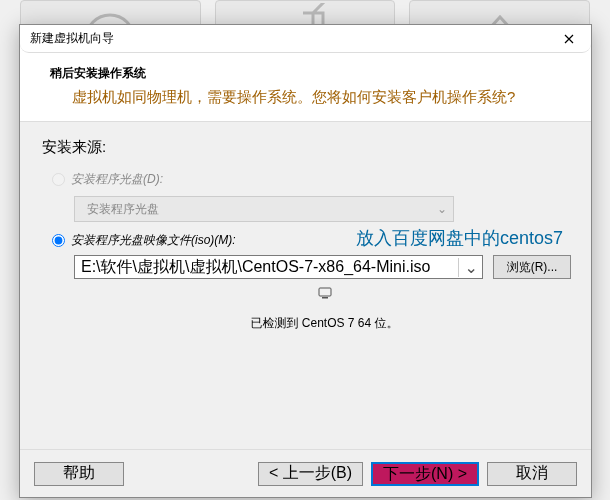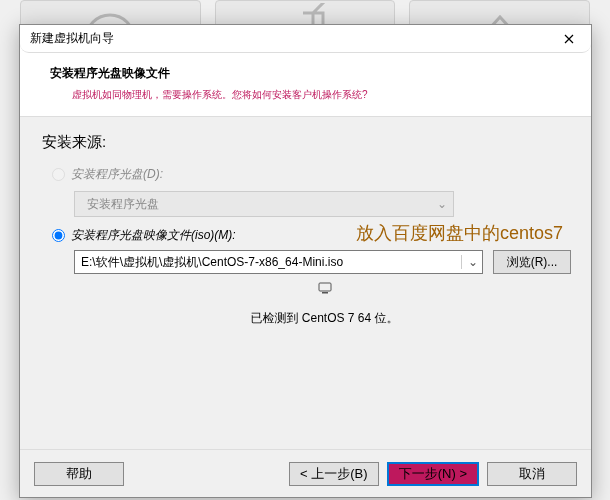--- a/index.html
+++ b/index.html
@@ -9,49 +9,49 @@
   .bg-tile { flex: 1; background: #e8e8e8; border: 1px solid #d0d0d0; border-radius: 4px; display: flex; align-items: flex-end; justify-content: center; overflow: hidden; }
   .bg-tile svg { opacity: 0.5; }
   
   .dialog { position: absolute; top: 24px; left: 19px; width: 573px; height: 474px; background: #fff; border: 1px solid #888; box-shadow: 0 4px 20px rgba(0,0,0,0.3); display: flex; flex-direction: column; }
   
   .titlebar { height: 28px; display: flex; align-items: center; justify-content: space-between; padding: 0 6px 0 10px; border-bottom: 1px solid #ddd; border-radius: 9px; }
   .close-btn { width: 32px; height: 22px; display: flex; align-items: center; justify-content: center; cursor: pointer; }
   
   .header { padding: 12px 20px 14px 30px; border-bottom: 1px solid #ddd; }
   .header-title { font-weight: bold; font-size: 12px; margin-bottom: 6px; }
-  .header-sub { font-size: 10px; padding-left: 22px; color: #be185d; }
+  .header-sub { font-size: 15px; padding-left: 22px; color: #a16207; }
   
   .body { flex: 1; padding: 16px 20px 10px 22px; background: #f0f0f0; position: relative; }
   .source-label { font-size: 15px; margin-bottom: 14px; }
   .option { margin-bottom: 10px; }
   .option-row { display: flex; align-items: center; gap: 6px; padding-left: 10px; }
   .option-row input[type=radio] { width: 13px; height: 13px; }
   .option-row label { font-size: 12px; font-style: italic; }
   .disabled { color: #888; }
   .disabled input[type=radio] { opacity: 0.5; }
   
   .combo { margin: 8px 0 8px 32px; width: 380px; height: 26px; background: #e8e8e8; border: 1px solid #ccc; display: flex; align-items: center; padding: 0 6px 0 12px; font-size: 12px; color: #888; justify-content: space-between; }
   .combo .chev { color: #999; }
   
-  .annotation { position: absolute; right: 28px; top: 104px; color: #a16207; font-size: 18px; font-weight: 500; }
+  .annotation { position: absolute; right: 28px; top: 104px; color: #0369a1; font-size: 18px; font-weight: 500; }
   
   .iso-row { display: flex; align-items: center; gap: 10px; margin: 6px 0 4px 32px; }
-  .iso-select { flex: 1; height: 24px; border: 1px solid #7a7a7a; background: #fff; display: flex; align-items: center; justify-content: space-between; padding: 0 4px 0 6px; font-size: 12px; }
+  .iso-select { flex: 1; height: 24px; border: 1px solid #7a7a7a; background: #fff; display: flex; align-items: center; justify-content: space-between; padding: 0 4px 0 6px; font-size: 16px; }
   .iso-select .chev { border-left: 1px solid #ccc; padding-left: 6px; color: #555; }
   .browse-btn { height: 24px; width: 78px; border: 1px solid #888; background: #e1e1e1; font-size: 12px; cursor: pointer; }
   
   .detect-row { display: flex; align-items: center; gap: 16px; margin: 8px 0 20px 36px; font-size: 12px; flex-direction: column; }
   .detect-icon { width: 14px; height: 12px; }
   
   .later-desc { font-size: 12px; margin: 10px 0 0 32px; }
   
   .footer { height: 48px; border-top: 1px solid #ddd; display: flex; align-items: center; padding: 0 14px; gap: 8px; background: #f0f0f0; }
   .footer .spacer { flex: 1; }
-  .btn { height: 24px; min-width: 90px; border: 1px solid #888; background: #e1e1e1; font-size: 13px; cursor: pointer; padding: 0 10px; }
+  .btn { height: 24px; min-width: 90px; border: 1px solid #888; background: #e1e1e1; font-size: 16px; cursor: pointer; padding: 0 10px; }
   .btn.primary { border: 2px solid #0078d7; background: #be185d; }
 </style>
 </head>
 <body>
 
 <div class="bg-tiles">
   <div class="bg-tile">
       <svg width="60" height="30" viewBox="0 0 60 30">
         <circle cx="30" cy="30" r="24" fill="none" stroke="#888" stroke-width="3"></circle>
       </svg>
@@ -72,21 +72,21 @@
   <div class="titlebar">
     <span>新建虚拟机向导</span>
     <div class="close-btn">
       <svg width="10" height="10" viewBox="0 0 10 10">
           <path d="M1 1 L9 9 M9 1 L1 9" stroke="currentColor" stroke-width="1.2"></path>
         </svg>
     </div>
   </div>
 
   <div class="header">
-    <div class="header-title">安装程序光盘映像文件</div>
+    <div class="header-title">稍后安装操作系统</div>
     <div class="header-sub">虚拟机如同物理机，需要操作系统。您将如何安装客户机操作系统?</div>
   </div>
 
   <div class="body">
     <div class="source-label">安装来源:</div>
 
     <div class="option disabled">
       <div class="option-row">
         <input type="radio" name="src" disabled="" style="">
         <label>安装程序光盘(D):</label>

